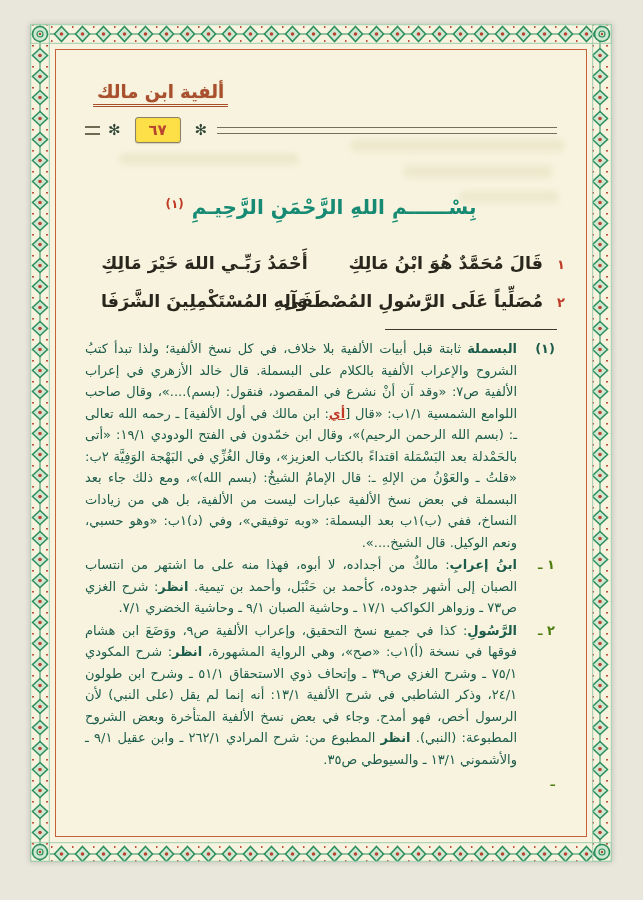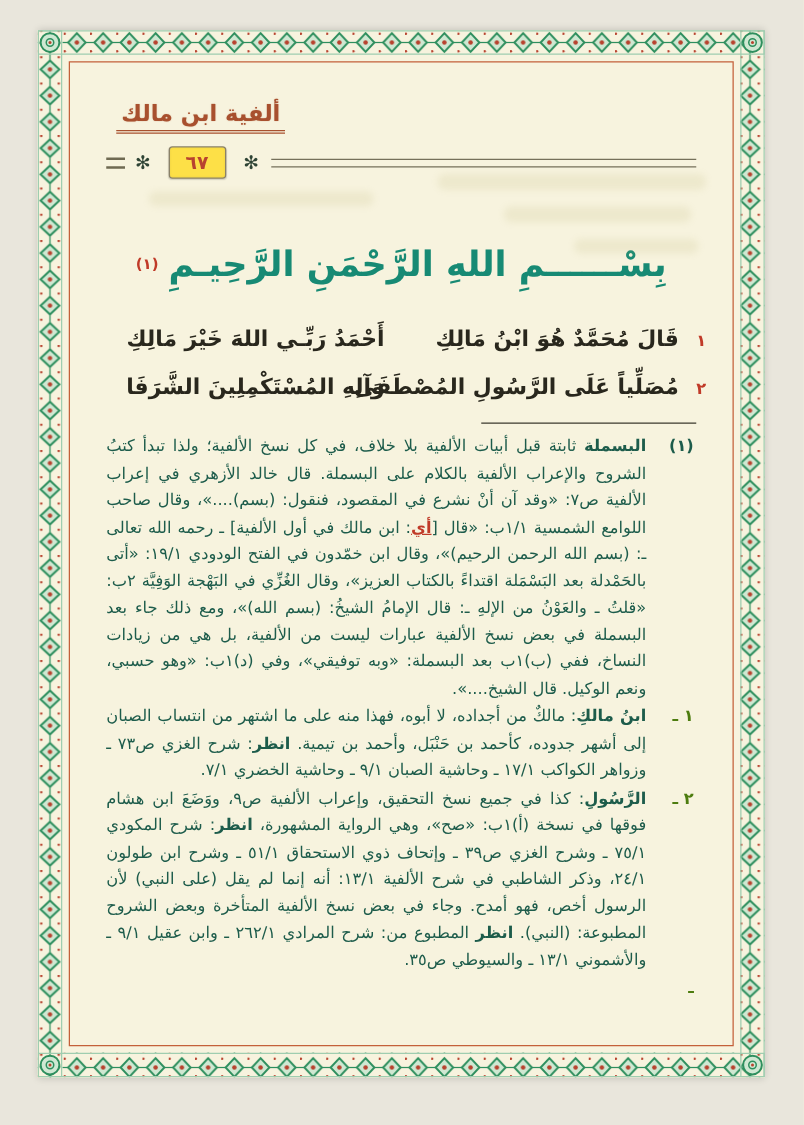--- a/index.html
+++ b/index.html
@@ -51,21 +51,21 @@
     font-size:15px;font-weight:bold;color:#b8432f;
   }
   .hline{flex:1;height:5px;border-top:1px solid #75705a;border-bottom:1px solid #75705a;margin-left:8px;}
   
   .ghost{position:absolute;background:#b4ac66;opacity:.14;filter:blur(3px);border-radius:6px;}
   
   .basmala{
     margin-top:64px;text-align:center;direction:rtl;
     color:#178a74;
   }
-  .bas-text{font-size:28px;font-weight:bold;letter-spacing:.5px;}
+  .bas-text{font-size:20px;font-weight:bold;letter-spacing:.5px;}
   .bas-ref{color:#c03a28;font-size:12px;font-weight:bold;vertical-align:super;margin-right:8px;}
   
   .poem{margin-top:34px;position:relative;padding:0 14px;}
   .verse{
     position:relative;display:flex;justify-content:space-between;
     margin-bottom:18px;direction:rtl;
   }
   .hemistich{
     width:47%;text-align:right;
     font-size:17.5px;font-weight:bold;color:#29271d;
@@ -182,21 +182,21 @@
 
     <div class="fn-sep"></div>
 
     <div class="footnotes">
       <div class="fn">
         <span class="fn-marker">(١)</span>
         <span class="fn-body"><span class="seg-bold">البسملة</span><span> ثابتة قبل أبيات الألفية بلا خلاف، في كل نسخ الألفية؛ ولذا تبدأ كتبُ الشروح والإعراب الألفية بالكلام على البسملة. قال خالد الأزهري في إعراب الألفية ص٧: «وقد آن أنْ نشرع في المقصود، فنقول: (بسم)....»، وقال صاحب اللوامع الشمسية ١/١ب: «قال [</span><span class="seg-red">أي</span><span>: ابن مالك في أول الألفية] ـ رحمه الله تعالى ـ: (بسم الله الرحمن الرحيم)»، وقال ابن خمّدون في الفتح الودودي ١٩/١: «أتى بالحَمْدلة بعد البَسْمَلة اقتداءً بالكتاب العزيز»، وقال الغُزِّي في البَهْجة الوَفِيَّة ٢ب: «قلتُ ـ والعَوْنُ من الإلهِ ـ: قال الإمامُ الشيخُ: (بسم الله)»، ومع ذلك جاء بعد البسملة في بعض نسخ الألفية عبارات ليست من الألفية، بل هي من زيادات النساخ، ففي (ب)١ب بعد البسملة: «وبه توفيقي»، وفي (د)١ب: «وهو حسبي، ونعم الوكيل. قال الشيخ....».</span></span>
       </div>
       <div class="fn">
         <span class="fn-marker red">١ ـ</span>
-        <span class="fn-body"><span class="seg-bold">ابنُ مالكِ</span><span>: مالكٌ من أجداده، لا أبوه، فهذا منه على ما اشتهر من انتساب الصبان إلى أشهر جدوده، كأحمد بن حَنْبَل، وأحمد بن تيمية. </span><span class="seg-bold">انظر</span><span>: شرح الغزي ص٧٣ ـ وزواهر الكواكب ١٧/١ ـ وحاشية الصبان ٩/١ ـ وحاشية الخضري ٧/١.</span></span>
+        <span class="fn-body"><span class="seg-bold">ابنُ إعرابِ</span><span>: مالكٌ من أجداده، لا أبوه، فهذا منه على ما اشتهر من انتساب الصبان إلى أشهر جدوده، كأحمد بن حَنْبَل، وأحمد بن تيمية. </span><span class="seg-bold">انظر</span><span>: شرح الغزي ص٧٣ ـ وزواهر الكواكب ١٧/١ ـ وحاشية الصبان ٩/١ ـ وحاشية الخضري ٧/١.</span></span>
       </div>
       <div class="fn">
         <span class="fn-marker red">٢ ـ</span>
         <span class="fn-body"><span class="seg-bold">الرَّسُولِ</span><span>: كذا في جميع نسخ التحقيق، وإعراب الألفية ص٩، ووَضَعَ ابن هشام فوقها في نسخة (أ)١ب: «صح»، وهي الرواية المشهورة، </span><span class="seg-bold">انظر</span><span>: شرح المكودي ٧٥/١ ـ وشرح الغزي ص٣٩ ـ وإتحاف ذوي الاستحقاق ٥١/١ ـ وشرح ابن طولون ٢٤/١، وذكر الشاطبي في شرح الألفية ١٣/١: أنه إنما لم يقل (على النبي) لأن الرسول أخص، فهو أمدح. وجاء في بعض نسخ الألفية المتأخرة وبعض الشروح المطبوعة: (النبي). </span><span class="seg-bold">انظر</span><span> المطبوع من: شرح المرادي ٢٦٢/١ ـ وابن عقيل ٩/١ ـ والأشموني ١٣/١ ـ والسيوطي ص٣٥.</span></span>
       </div>
       <div class="fn">
         <span class="fn-marker red">ـ</span>
       </div>
     </div>
 

